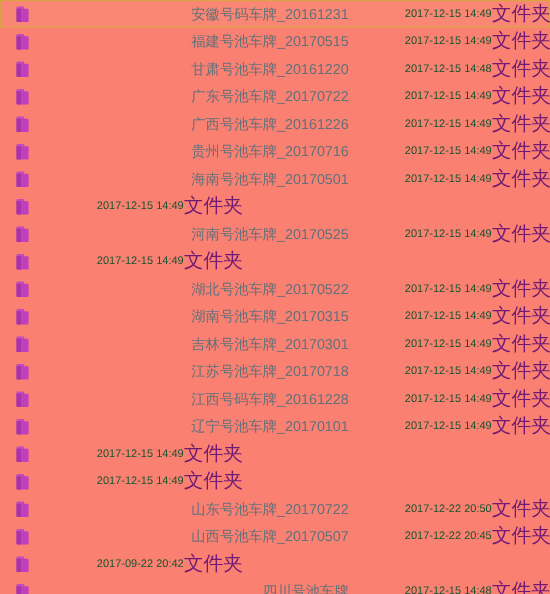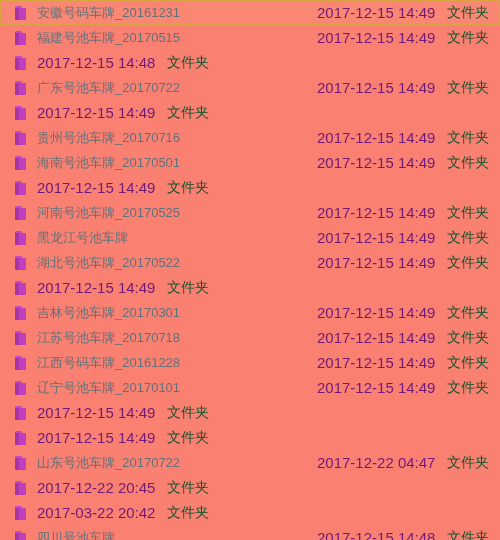--- a/index.html
+++ b/index.html
@@ -22,20 +22,21 @@
   }
 
   .row {
     position: relative;
     display: flex;
     align-items: center;
     height: 25px;
     box-sizing: border-box;
     padding-left: 14px;
     border: 1px solid transparent;
+    text-align: right;
   }
 
   .row.selected {
     border: 1px solid #d9a441;
     background: rgba(255, 200, 140, 0.10);
   }
 
   .folder-icon {
     position: relative;
     width: 11px;
@@ -77,30 +78,30 @@
     color: #63707a;
     font-size: 13px;
     line-height: 23px;
     white-space: nowrap;
     overflow: hidden;
   }
 
   .date {
     flex: 0 0 auto;
     width: 130px;
-    color: #701a75;
-    font-size: 15px;
+    color: #14532d;
+    font-size: 10px;
     line-height: 23px;
     white-space: nowrap;
   }
 
   .type {
     flex: 0 0 auto;
-    color: #14532d;
-    font-size: 14px;
+    color: #701a75;
+    font-size: 18px;
     line-height: 23px;
     white-space: nowrap;
   }
 </style>
 </head>
 <body>
 
 <div id="file-list">
     <div class="row selected">
       <span class="folder-icon">
@@ -121,39 +122,41 @@
       <span class="name">福建号池车牌_20170515</span>
       <span class="date">2017-12-15 14:49</span>
       <span class="type">文件夹</span>
     </div>
     <div class="row">
       <span class="folder-icon">
         <span class="tab"></span>
         <span class="body"></span>
         <span class="shade"></span>
       </span>
+      <span class="name">甘肃号池车牌_20161220</span>
       <span class="date">2017-12-15 14:48</span>
       <span class="type">文件夹</span>
     </div>
     <div class="row">
       <span class="folder-icon">
         <span class="tab"></span>
         <span class="body"></span>
         <span class="shade"></span>
       </span>
       <span class="name">广东号池车牌_20170722</span>
       <span class="date">2017-12-15 14:49</span>
       <span class="type">文件夹</span>
     </div>
     <div class="row">
       <span class="folder-icon">
         <span class="tab"></span>
         <span class="body"></span>
         <span class="shade"></span>
       </span>
+      <span class="name">广西号池车牌_20161226</span>
       <span class="date">2017-12-15 14:49</span>
       <span class="type">文件夹</span>
     </div>
     <div class="row">
       <span class="folder-icon">
         <span class="tab"></span>
         <span class="body"></span>
         <span class="shade"></span>
       </span>
       <span class="name">贵州号池车牌_20170716</span>
@@ -188,40 +191,40 @@
       <span class="name">河南号池车牌_20170525</span>
       <span class="date">2017-12-15 14:49</span>
       <span class="type">文件夹</span>
     </div>
     <div class="row">
       <span class="folder-icon">
         <span class="tab"></span>
         <span class="body"></span>
         <span class="shade"></span>
       </span>
-      <span class="name">黑龙江号池车牌</span>
       <span class="date">2017-12-15 14:49</span>
       <span class="type">文件夹</span>
     </div>
     <div class="row">
       <span class="folder-icon">
         <span class="tab"></span>
         <span class="body"></span>
         <span class="shade"></span>
       </span>
       <span class="name">湖北号池车牌_20170522</span>
       <span class="date">2017-12-15 14:49</span>
       <span class="type">文件夹</span>
     </div>
     <div class="row">
       <span class="folder-icon">
         <span class="tab"></span>
         <span class="body"></span>
         <span class="shade"></span>
       </span>
+      <span class="name">湖南号池车牌_20170315</span>
       <span class="date">2017-12-15 14:49</span>
       <span class="type">文件夹</span>
     </div>
     <div class="row">
       <span class="folder-icon">
         <span class="tab"></span>
         <span class="body"></span>
         <span class="shade"></span>
       </span>
       <span class="name">吉林号池车牌_20170301</span>
@@ -276,39 +279,40 @@
       <span class="date">2017-12-15 14:49</span>
       <span class="type">文件夹</span>
     </div>
     <div class="row">
       <span class="folder-icon">
         <span class="tab"></span>
         <span class="body"></span>
         <span class="shade"></span>
       </span>
       <span class="name">山东号池车牌_20170722</span>
-      <span class="date">2017-12-22 04:47</span>
-      <span class="type">文件夹</span>
-    </div>
-    <div class="row">
-      <span class="folder-icon">
-        <span class="tab"></span>
-        <span class="body"></span>
-        <span class="shade"></span>
-      </span>
+      <span class="date">2017-12-22 20:50</span>
+      <span class="type">文件夹</span>
+    </div>
+    <div class="row">
+      <span class="folder-icon">
+        <span class="tab"></span>
+        <span class="body"></span>
+        <span class="shade"></span>
+      </span>
+      <span class="name">山西号池车牌_20170507</span>
       <span class="date">2017-12-22 20:45</span>
       <span class="type">文件夹</span>
     </div>
     <div class="row">
       <span class="folder-icon">
         <span class="tab"></span>
         <span class="body"></span>
         <span class="shade"></span>
       </span>
-      <span class="date">2017-03-22 20:42</span>
+      <span class="date">2017-09-22 20:42</span>
       <span class="type">文件夹</span>
     </div>
     <div class="row">
       <span class="folder-icon">
         <span class="tab"></span>
         <span class="body"></span>
         <span class="shade"></span>
       </span>
       <span class="name">四川号池车牌</span>
       <span class="date">2017-12-15 14:48</span>

